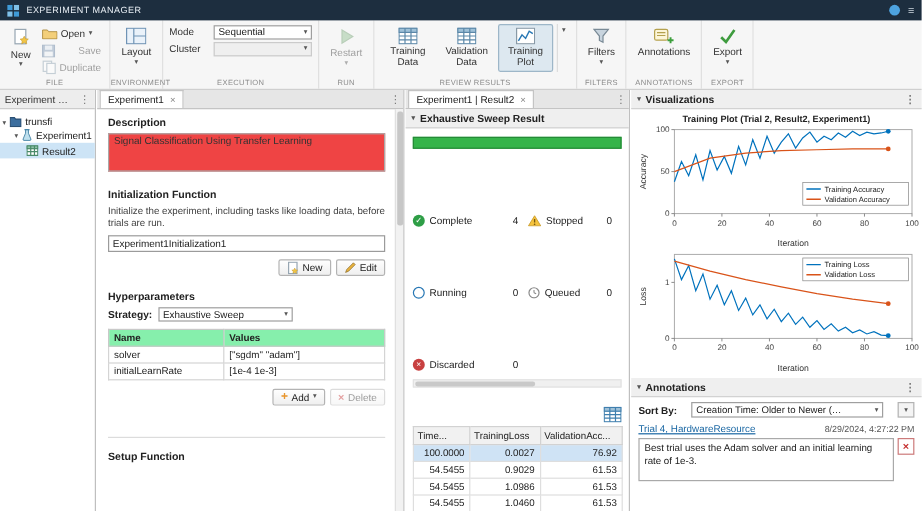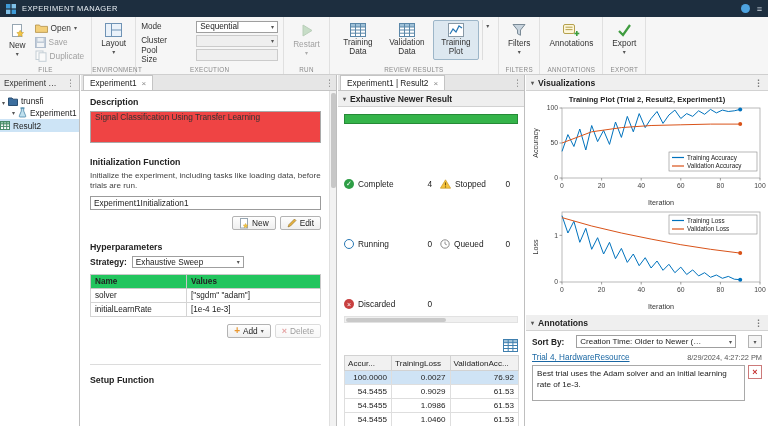--- a/index.html
+++ b/index.html
@@ -1,20 +1,20 @@
 <!DOCTYPE html>
 <html><head>
 <meta charset="utf-8">
 <style>
   *{margin:0;padding:0;box-sizing:border-box;}
   html,body{width:768px;height:426px;overflow:hidden;background:#fff;
     font-family:"Liberation Sans",sans-serif;font-size:9px;color:#222;}
   .caret{font-size:6px;color:#555;line-height:1;}
   .kebab{color:#777;font-size:9px;cursor:pointer;}
-  .disabled{opacity:.45;}
+  .disabled{opacity:.45;justify-content:space-between;}
 
   
   .titlebar{position:absolute;top:0;left:0;right:0;height:17px;background:#1d2e3f;
     display:flex;align-items:center;padding:0 6px;gap:6px;z-index:5;}
   .tb-title{font-size:7.5px;color:#e9eff5;letter-spacing:.4px;}
   .tb-right{margin-left:auto;display:flex;align-items:center;gap:7px;}
   .tb-circle{width:9px;height:9px;border-radius:50%;background:#4da3e0;}
   .tb-menu{color:#cdd6de;font-size:9px;}
 
   
@@ -26,21 +26,21 @@
     font-size:6.3px;color:#8a8a8a;letter-spacing:.3px;}
   .rrow{display:flex;gap:3px;align-items:flex-start;}
   .bigbtn{display:flex;flex-direction:column;align-items:center;gap:1px;
     padding:2px 3px;border:1px solid transparent;border-radius:2px;cursor:pointer;}
   .bigbtn.selbtn{background:#dde8f0;border-color:#9db6c8;}
   .blab{font-size:8.3px;color:#333;text-align:center;}
   .blab2{font-size:8.2px;color:#333;text-align:center;width:38px;line-height:1.15;}
   .stack{display:flex;flex-direction:column;gap:2px;padding-top:2px;}
   .smallbtn{display:flex;align-items:center;gap:3px;font-size:8.3px;color:#333;
     padding:0 2px;height:12px;cursor:pointer;}
-  .frow{display:flex;align-items:center;gap:21px;height:13px;margin-bottom:1px;}
+  .frow{display:flex;align-items:center;gap:3px;height:13px;margin-bottom:1px;}
   .flab{width:34px;font-size:8.2px;color:#333;}
   .fsel{width:82px;height:12px;border:1px solid #9f9f9f;background:#fff;
     display:flex;align-items:center;justify-content:space-between;
     padding:0 3px;font-size:8.2px;cursor:pointer;}
   .fsel.off{background:#efefef;border-color:#cbcbcb;color:#999;}
   .gallery{width:11px;align-self:stretch;border-left:1px solid #ddd;display:flex;
     justify-content:center;padding-top:3px;cursor:pointer;}
   .w110{width:112px;}
 
   
@@ -86,21 +86,21 @@
   .btnrow{display:flex;justify-content:flex-end;gap:4px;margin-bottom:6px;}
   .btn{display:inline-flex;align-items:center;gap:3px;border:1px solid #b3b3b3;
     background:linear-gradient(#fefefe,#efefef);border-radius:2px;height:14px;
     padding:0 6px;font-size:8.3px;cursor:pointer;}
   .plus{color:#e8962e;font-weight:bold;font-size:10px;line-height:1;}
   .redx{color:#c53030;font-weight:bold;font-size:9px;line-height:1;}
   .mt12{margin-top:12px;}
   .stratrow{display:flex;align-items:center;gap:5px;margin-bottom:6px;}
   .stratlab{font-weight:bold;font-size:8.5px;}
   .htable{border-collapse:collapse;width:100%;margin-bottom:7px;}
-  .htable th{background:#22c55e;border:1px solid #c9c9c9;font-size:8.2px;
+  .htable th{background:#86efac;border:1px solid #c9c9c9;font-size:8.2px;
     font-weight:bold;text-align:left;padding:2px 4px;height:13px;}
   .htable td{border:1px solid #d4d4d4;font-size:8.2px;padding:2px 4px;height:13px;}
   .htable th:first-child,.htable td:first-child{width:96px;}
   .hr{border-top:1px solid #dcdcdc;margin:26px 0 10px;}
 
   
   .sechdr{height:16px;background:#efefef;border-bottom:1px solid #d2d2d2;
     display:flex;align-items:center;gap:4px;padding:0 5px;font-weight:bold;font-size:8.6px;}
   .pbar{margin:7px 6px 0;height:10px;background:#35b44a;border:1px solid #268a37;}
   .status{display:flex;margin:7px 6px 0;}
@@ -220,26 +220,20 @@
         <span class="caret">▾</span>
       </div>
     </div>
     <div class="frow">
       <span class="flab">Cluster</span>
       <div class="fsel off">
         <span></span>
         <span class="caret">▾</span>
       </div>
     </div>
-    <div class="frow">
-      <span class="flab">Pool Size</span>
-      <div class="fsel off">
-        <span></span>
-      </div>
-    </div>
     <div class="glabel">EXECUTION</div>
   </div>
 
   <div class="rgroup">
     <div class="bigbtn disabled">
       <svg width="14" height="15">
           <path d="M3 2 L12 7.5 L3 13 Z" fill="#8fbf8f" stroke="#6f9e6f"></path>
         </svg>
       <span class="blab">Restart</span>
       <span class="caret">▾</span>
@@ -340,21 +334,21 @@
       <span>trunsfi</span>
     </div>
     <div class="titem" style="padding-left:12px;">
       <span class="twist">▾</span>
       <svg width="9" height="11">
           <path d="M3.3 1 L3.3 4 L1.3 8.8 Q0.9 10 2 10 L7 10 Q8.1 10 7.7 8.8 L5.7 4 L5.7 1 Z" fill="#bfe0ee" stroke="#4a87a8" stroke-width="0.8"></path>
           <line x1="2.4" y1="1" x2="6.6" y2="1" stroke="#4a87a8"></line>
         </svg>
       <span>Experiment1</span>
     </div>
-    <div class="titem sel" style="">
+    <div class="titem sel" style="padding-left:22px;">
       <svg width="10" height="9">
           <rect x="0.5" y="0.5" width="9" height="8" fill="#fff" stroke="#4a8a6a"></rect>
           <rect x="0.5" y="0.5" width="9" height="2.4" fill="#8fc4a8" stroke="#4a8a6a"></rect>
           <line x1="3.6" y1="0.5" x2="3.6" y2="8.5" stroke="#4a8a6a"></line>
           <line x1="6.7" y1="0.5" x2="6.7" y2="8.5" stroke="#4a8a6a"></line>
           <line x1="0.5" y1="5.4" x2="9.5" y2="5.4" stroke="#4a8a6a"></line>
         </svg>
       <span>Result2</span>
     </div>
   </div>
@@ -441,21 +435,21 @@
   <div class="tabbar">
     <div class="tab">
       <span>Experiment1 | Result2</span>
       <span class="closex">×</span>
     </div>
     <span class="spacer"></span>
     <span class="kebab" style="align-self:center;">⋮</span>
   </div>
   <div class="sechdr">
     <span class="caret">▾</span>
-    <span>Exhaustive Newer Result</span>
+    <span>Exhaustive Sweep Result</span>
   </div>
   <div class="pbar"></div>
 
   <div class="status">
     <div class="scol1">
       <div class="srow">
         <span class="sic ok">✓</span>
         <span>Complete</span>
         <span class="sval">4</span>
       </div>
@@ -501,21 +495,21 @@
         <line x1="5.2" y1="0.5" x2="5.2" y2="12.5" stroke="#3f7fae"></line>
         <line x1="9.9" y1="0.5" x2="9.9" y2="12.5" stroke="#3f7fae"></line>
         <line x1="0.5" y1="6.5" x2="14.5" y2="6.5" stroke="#3f7fae"></line>
         <line x1="0.5" y1="9.5" x2="14.5" y2="9.5" stroke="#3f7fae"></line>
       </svg>
   </div>
 
   <table class="rtable">
     <tbody>
         <tr>
-      <th>Accur...</th>
+      <th>Time...</th>
       <th>TrainingLoss</th>
       <th>ValidationAcc...</th>
     </tr>
     <tr class="sel">
       <td>100.0000</td>
       <td>0.0027</td>
       <td>76.92</td>
     </tr>
     <tr>
       <td>54.5455</td>

